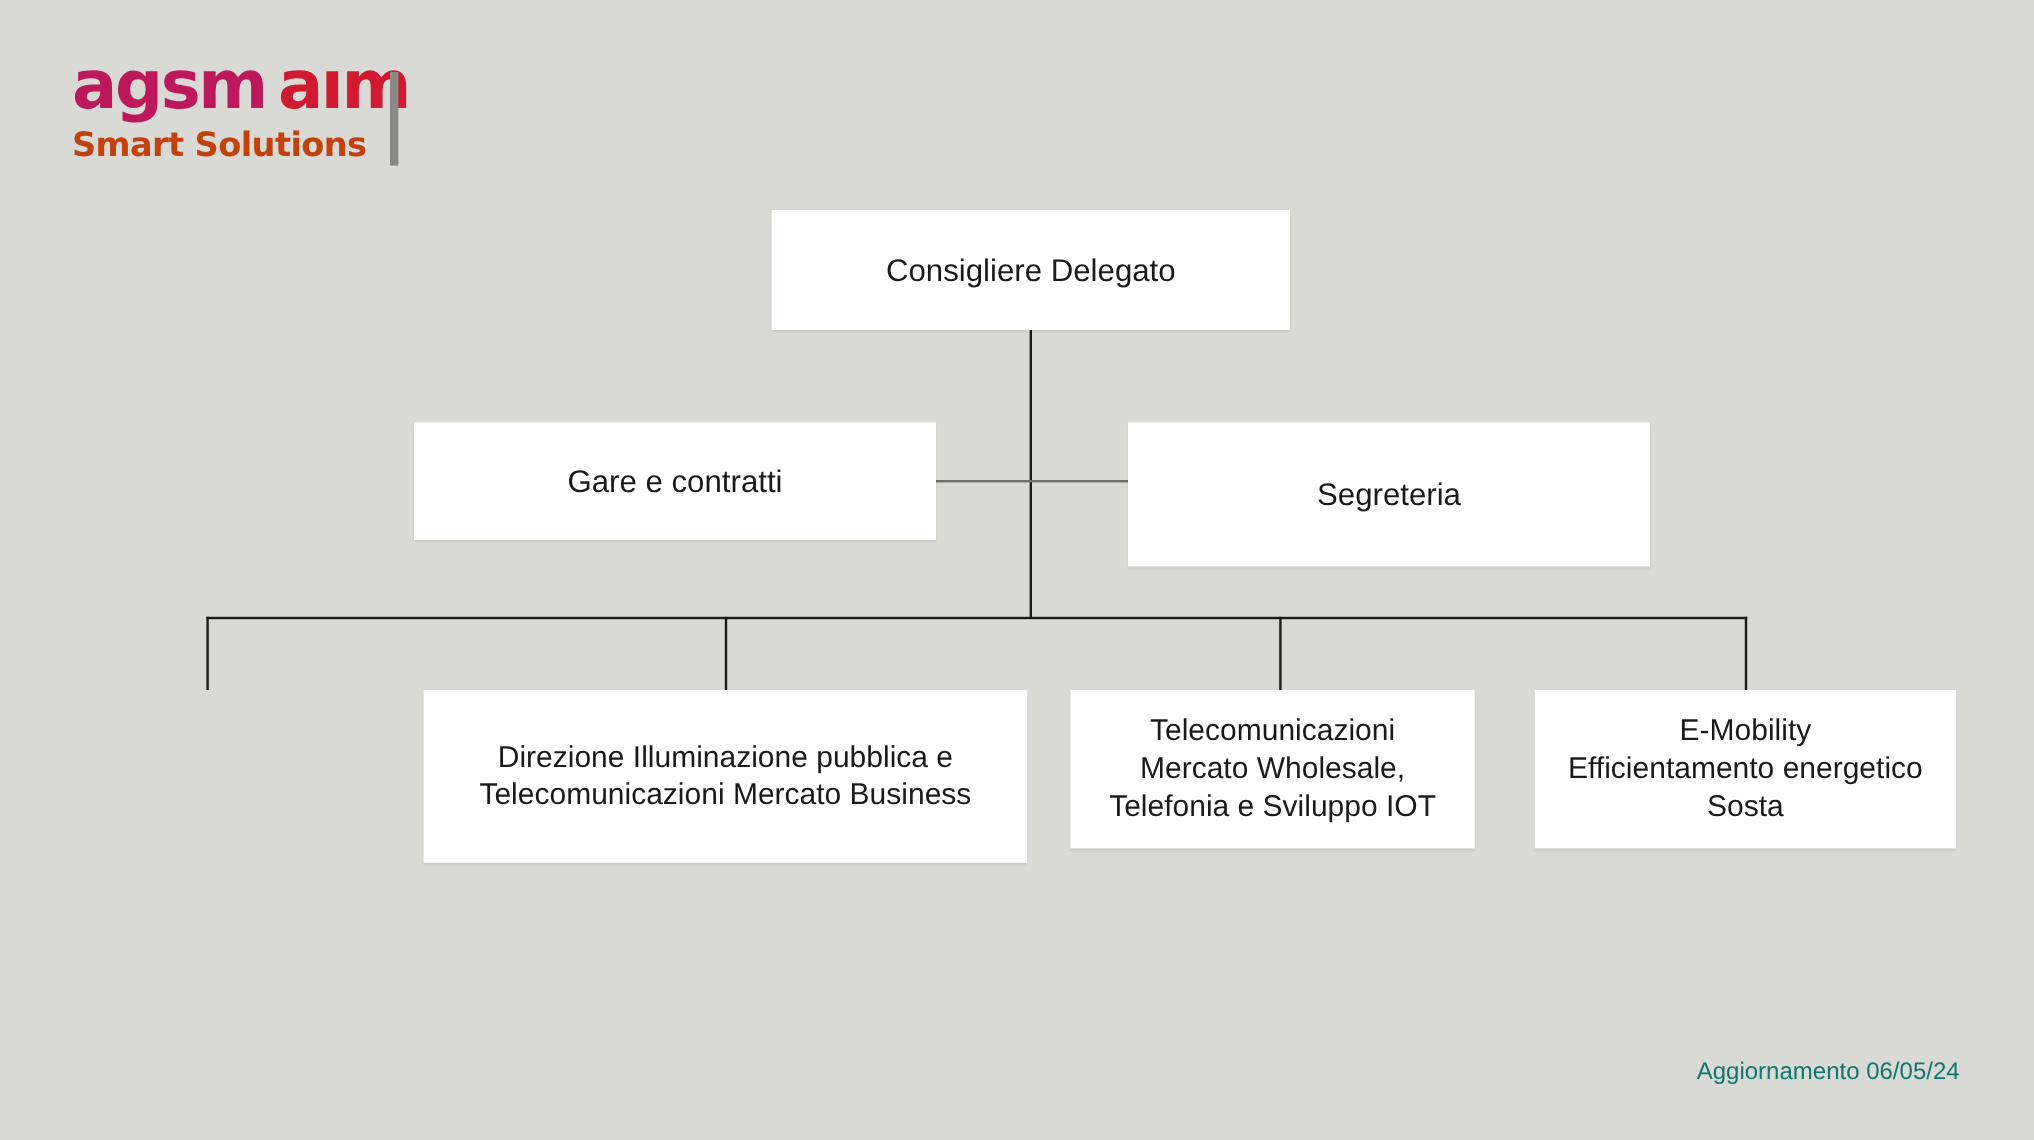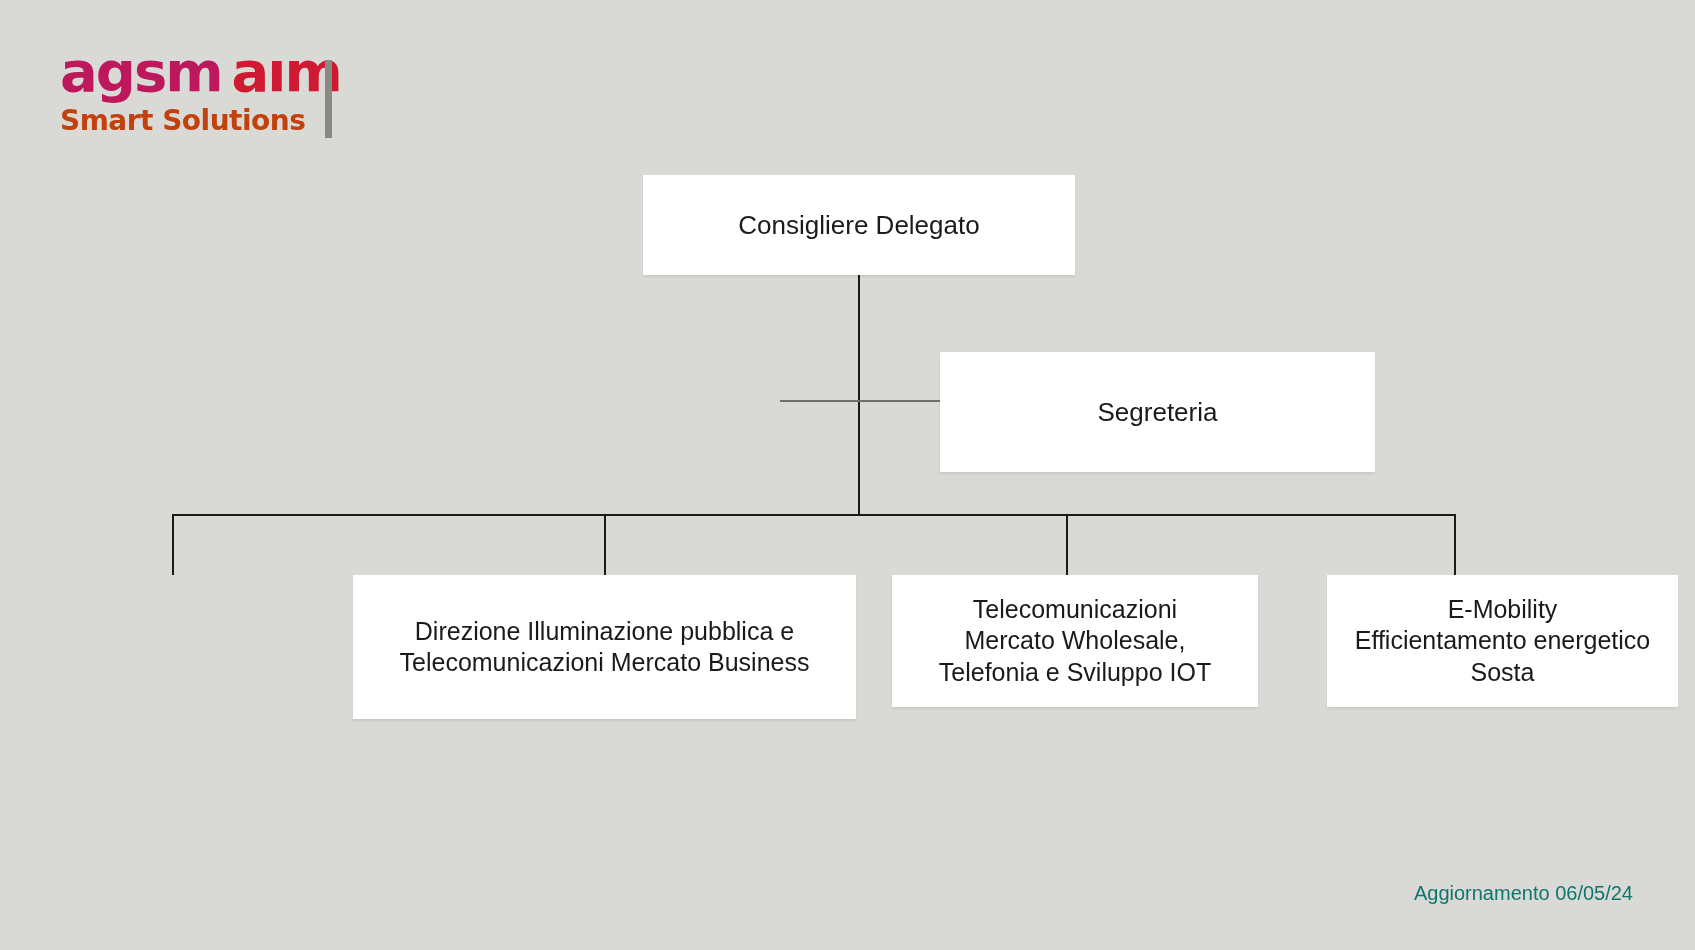--- a/index.html
+++ b/index.html
@@ -84,22 +84,22 @@
     white-space: pre-line;
     color: #1a1a1a;
   }
   .row3 .org-label { font-size: 25px; }
 
   #box-root       { left: 643px;  top: 175px; width: 432px; height: 100px; }
   #box-gare       { left: 345px;  top: 352px; width: 435px; height: 98px; }
   #box-segreteria { left: 940px;  top: 352px; width: 435px; height: 120px; }
   #box-sviluppo   { left: 28px;   top: 575px; width: 289px; height: 132px; }
   #box-direzione  { left: 353px;  top: 575px; width: 503px; height: 144px; }
-  #box-telecom    { left: 892px;  top: 575px; width: 366px; height: 132px; }
-  #box-emobility  { left: 1279px; top: 575px; width: 351px; height: 132px; margin-left: 48px; }
+  #box-telecom    { left: 892px;  top: 575px; width: 337px; height: 132px; }
+  #box-emobility  { left: 1279px; top: 575px; width: 351px; height: 132px; }
 
   
   .footer-note {
     position: absolute;
     right: 62px;
     top: 882px;
     font-size: 20px;
     color: #0f766e;
     white-space: nowrap;
   }
@@ -122,20 +122,23 @@
   <div class="line" id="line-bus"></div>
   <div class="line" id="line-drop-1"></div>
   <div class="line" id="line-drop-2"></div>
   <div class="line" id="line-drop-3"></div>
   <div class="line" id="line-drop-4"></div>
 
   <div class="org-box" id="box-root">
     <div class="org-label">Consigliere Delegato</div>
   </div>
 
+  <div class="org-box" id="box-gare">
+    <div class="org-label">Gare e contratti</div>
+  </div>
 
   <div class="org-box" id="box-segreteria">
     <div class="org-label">Segreteria</div>
   </div>
 
 
   <div class="org-box row3" id="box-direzione">
     <div class="org-label">Direzione Illuminazione pubblica e
 Telecomunicazioni Mercato Business</div>
   </div>

